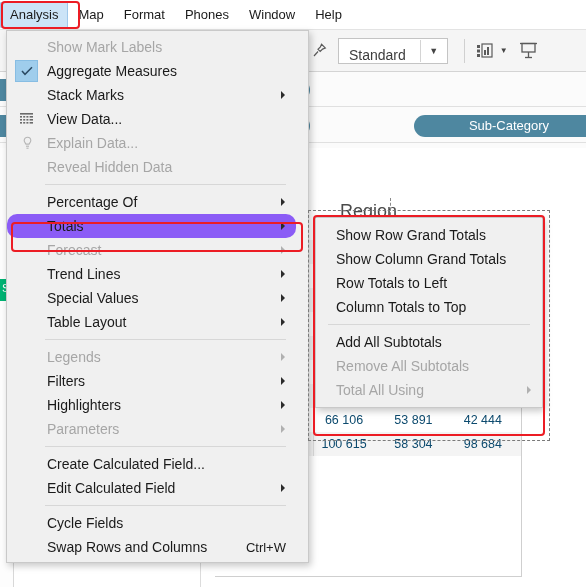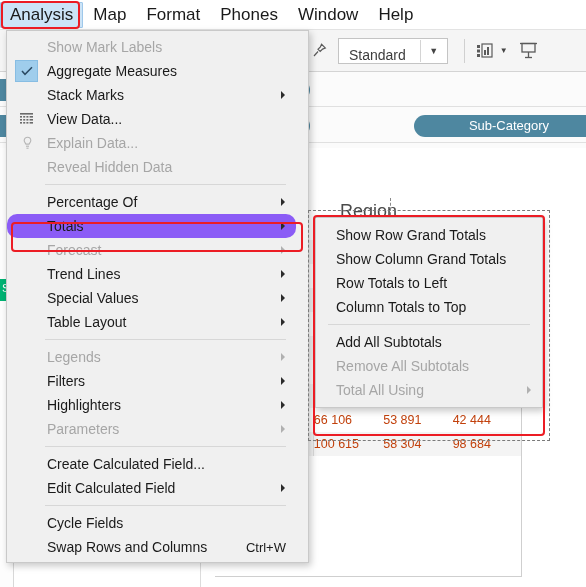--- a/index.html
+++ b/index.html
@@ -19,21 +19,21 @@
   
   #menubar {
     position: absolute; left: 0; top: 0;
     width: 586px; height: 30px;
     background: #ffffff;
     border-bottom: 1px solid #e3e3e3;
     display: flex; align-items: center;
     box-sizing: border-box;
   }
   .menu-title {
-    font-size: 17px;
+    font-size: 13px;
     padding: 4px 10px;
     color: #1a1a1a;
     white-space: nowrap;
     line-height: 18px;
   }
   .menu-title.active {
     background: #cce4f7;
     border: 1px solid #9fc8ea;
     padding: 3px 9px;
     border-radius: 1px;
@@ -175,23 +175,23 @@
     color: #4a4a4a;
     box-sizing: border-box;
     border-right: 1px solid #dcdcdc;
     height: 24px;
     line-height: 24px;
     overflow: hidden;
   }
   .tcell {
     width: 66px;
     padding-right: 9px;
-    text-align: left;
+    text-align: center;
     font-size: 12.5px;
-    color: #c2410c;
+    color: #0c4a6e;
     line-height: 24px;
   }
   #table-bottom-border {
     position: absolute; left: 215px; top: 576px;
     width: 307px; height: 1px; background: #cfcfcf;
   }
   #table-right-border {
     position: absolute; left: 521px; top: 240px;
     width: 1px; height: 336px; background: #cfcfcf;
   }

